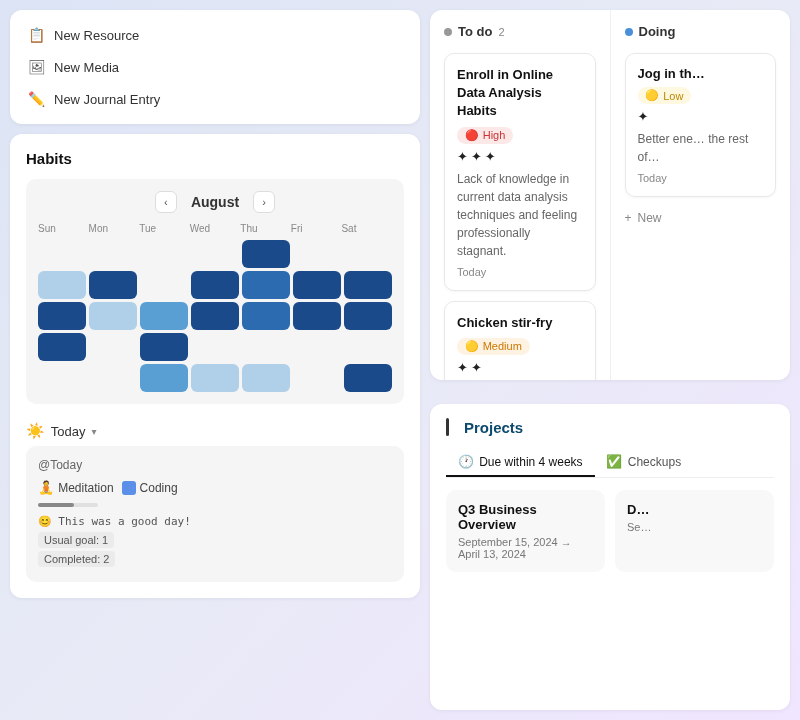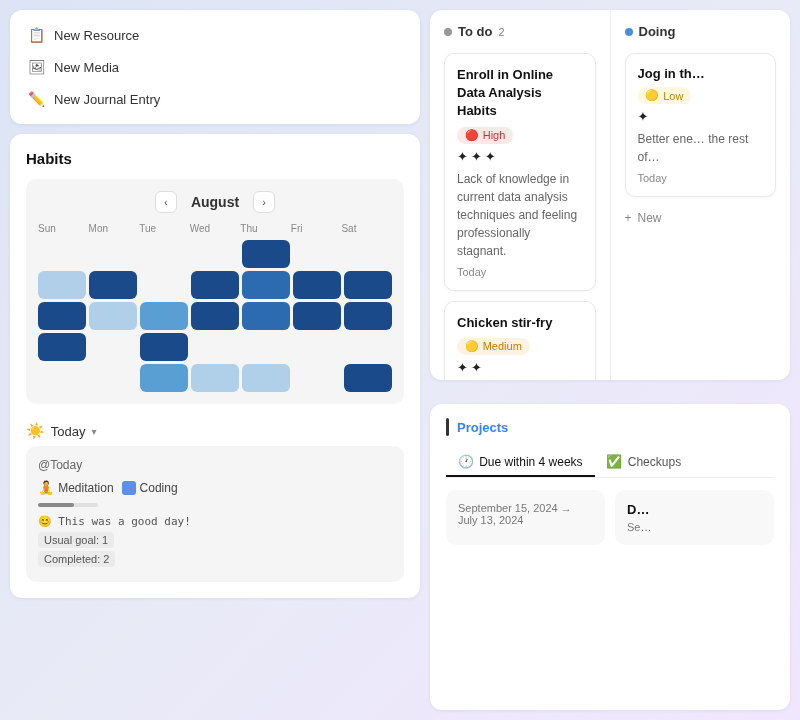--- a/index.html
+++ b/index.html
@@ -373,23 +373,24 @@
     }
 
     .projects-title-bar {
       width: 3px;
       height: 18px;
       background: #333;
       border-radius: 2px;
     }
 
     .projects-title {
-      font-size: 13px;
+      font-size: 15px;
       font-weight: 600;
-      color: #3b82f6;
+      color: #0c4a6e;
+      margin-left: 7px;
     }
 
     .projects-tabs {
       display: flex;
       gap: 0;
       border-bottom: 1px solid #eee;
       margin-bottom: 12px;
     }
 
     .proj-tab {
@@ -628,21 +629,22 @@
           <span>Due within 4 weeks</span>
         </div>
         <div class="proj-tab">
           <span class="proj-tab-icon">✅</span>
           <span>Checkups</span>
         </div>
       </div>
 
       <div class="projects-grid">
         <div class="project-card">
-          <div class="project-dates">September 15, 2024 → July 13, 2024</div>
+          <div class="project-name">Q3 Business Overview</div>
+          <div class="project-dates">September 15, 2024 → April 13, 2024</div>
         </div>
         <div class="project-card">
           <div class="project-name">D…</div>
           <div class="project-dates">Se…</div>
         </div>
       </div>
     </div>
 
   </div>
 

